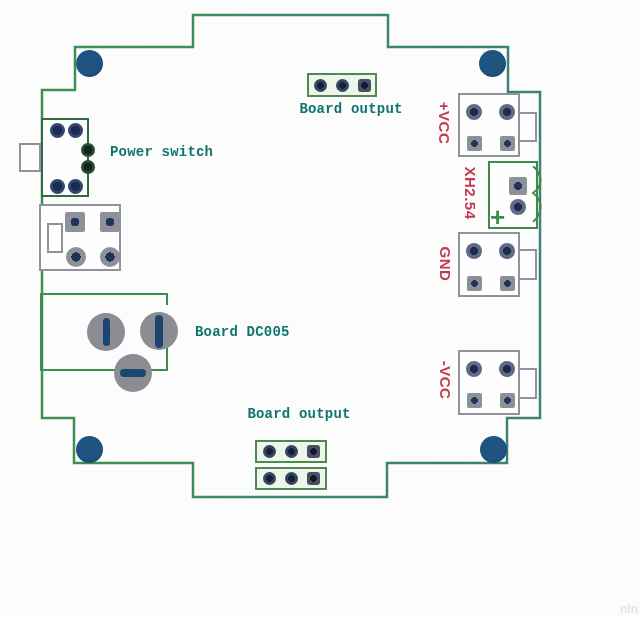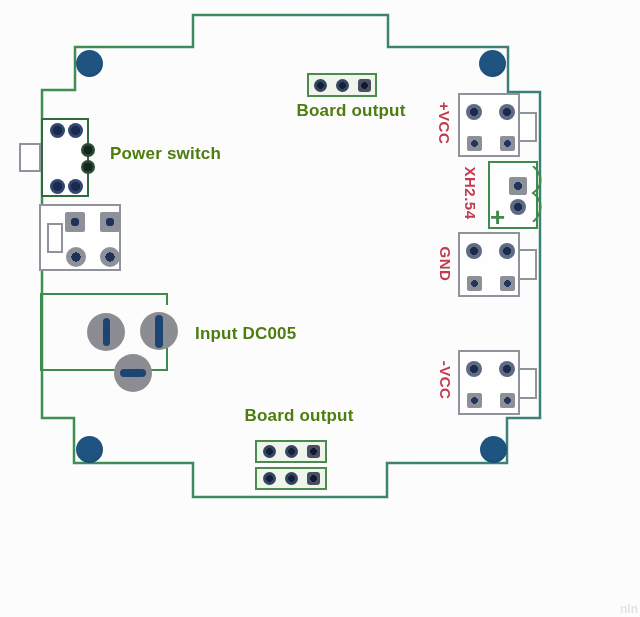--- a/index.html
+++ b/index.html
@@ -28,21 +28,21 @@
   .pad-gray-round{border-radius:50%;background:radial-gradient(circle,#1e3156 0 32%,#8e9199 33%);}
   .pad-gray-square{border-radius:2px;background:radial-gradient(circle,#20335c 0 30%,#8e9199 31%);}
   .pad-conn-round{border-radius:50%;background:radial-gradient(circle,#1c2a4c 0 34%,#5f6a84 35% 78%,#717c94 79%);}
   .pad-conn-square{border-radius:2px;background:radial-gradient(circle,#22355e 0 32%,#8d9097 33%);}
 
   
   .dc-circle{position:absolute;border-radius:50%;background:#8c8d92;}
   .dc-slot{position:absolute;background:#1c4574;border-radius:4px;}
 
   
-  .lbl{position:absolute;color:#4d7c0f;font-size:17px;font-weight:600;letter-spacing:0.2px;white-space:nowrap;}
+  .lbl{position:absolute;color:#0f766e;font-size:14px;font-weight:600;letter-spacing:0.2px;white-space:nowrap;font-family:Liberation Mono, monospace;}
   .lbl-center{transform:translateX(-50%);}
   .lbl-rot{position:absolute;color:#c33b51;font-size:15px;font-weight:700;white-space:nowrap;
            transform:translate(-50%,-50%) rotate(90deg);letter-spacing:0.5px;}
   .plus-mark{position:absolute;color:#3f8b4b;font-size:26px;font-weight:700;line-height:16px;}
 
   .watermark{position:absolute;right:2px;bottom:1px;color:#dedede;font-size:12px;font-weight:700;opacity:0.8;}
 </style>
 </head>
 <body>
 
@@ -94,21 +94,21 @@
   </div>
   <div class="dc-circle" style="left:87px;top:313px;width:38px;height:38px;">
     <span class="dc-slot" style="left:16px;top:5px;width:7px;height:28px;"></span>
   </div>
   <div class="dc-circle" style="left:140px;top:312px;width:38px;height:38px;">
     <span class="dc-slot" style="left:15px;top:3px;width:8px;height:33px;"></span>
   </div>
   <div class="dc-circle" style="left:114px;top:354px;width:38px;height:38px;">
     <span class="dc-slot" style="left:6px;top:15px;width:26px;height:8px;"></span>
   </div>
-  <div class="lbl" style="left:195px;top:324px;">Input DC005</div>
+  <div class="lbl" style="left:195px;top:324px;">Board DC005</div>
 
   <div class="lbl lbl-center" style="left:299px;top:406px;">Board output</div>
   <div class="strip" style="left:255px;top:440px;width:68px;height:19px;">
     <span class="pad pad-strip-round" style="left:6px;top:3px;width:13px;height:13px;"></span>
     <span class="pad pad-strip-round" style="left:28px;top:3px;width:13px;height:13px;"></span>
     <span class="pad pad-strip-square" style="left:50px;top:3px;width:13px;height:13px;"></span>
   </div>
   <div class="strip" style="left:255px;top:467px;width:68px;height:19px;">
     <span class="pad pad-strip-round" style="left:6px;top:3px;width:13px;height:13px;"></span>
     <span class="pad pad-strip-round" style="left:28px;top:3px;width:13px;height:13px;"></span>

